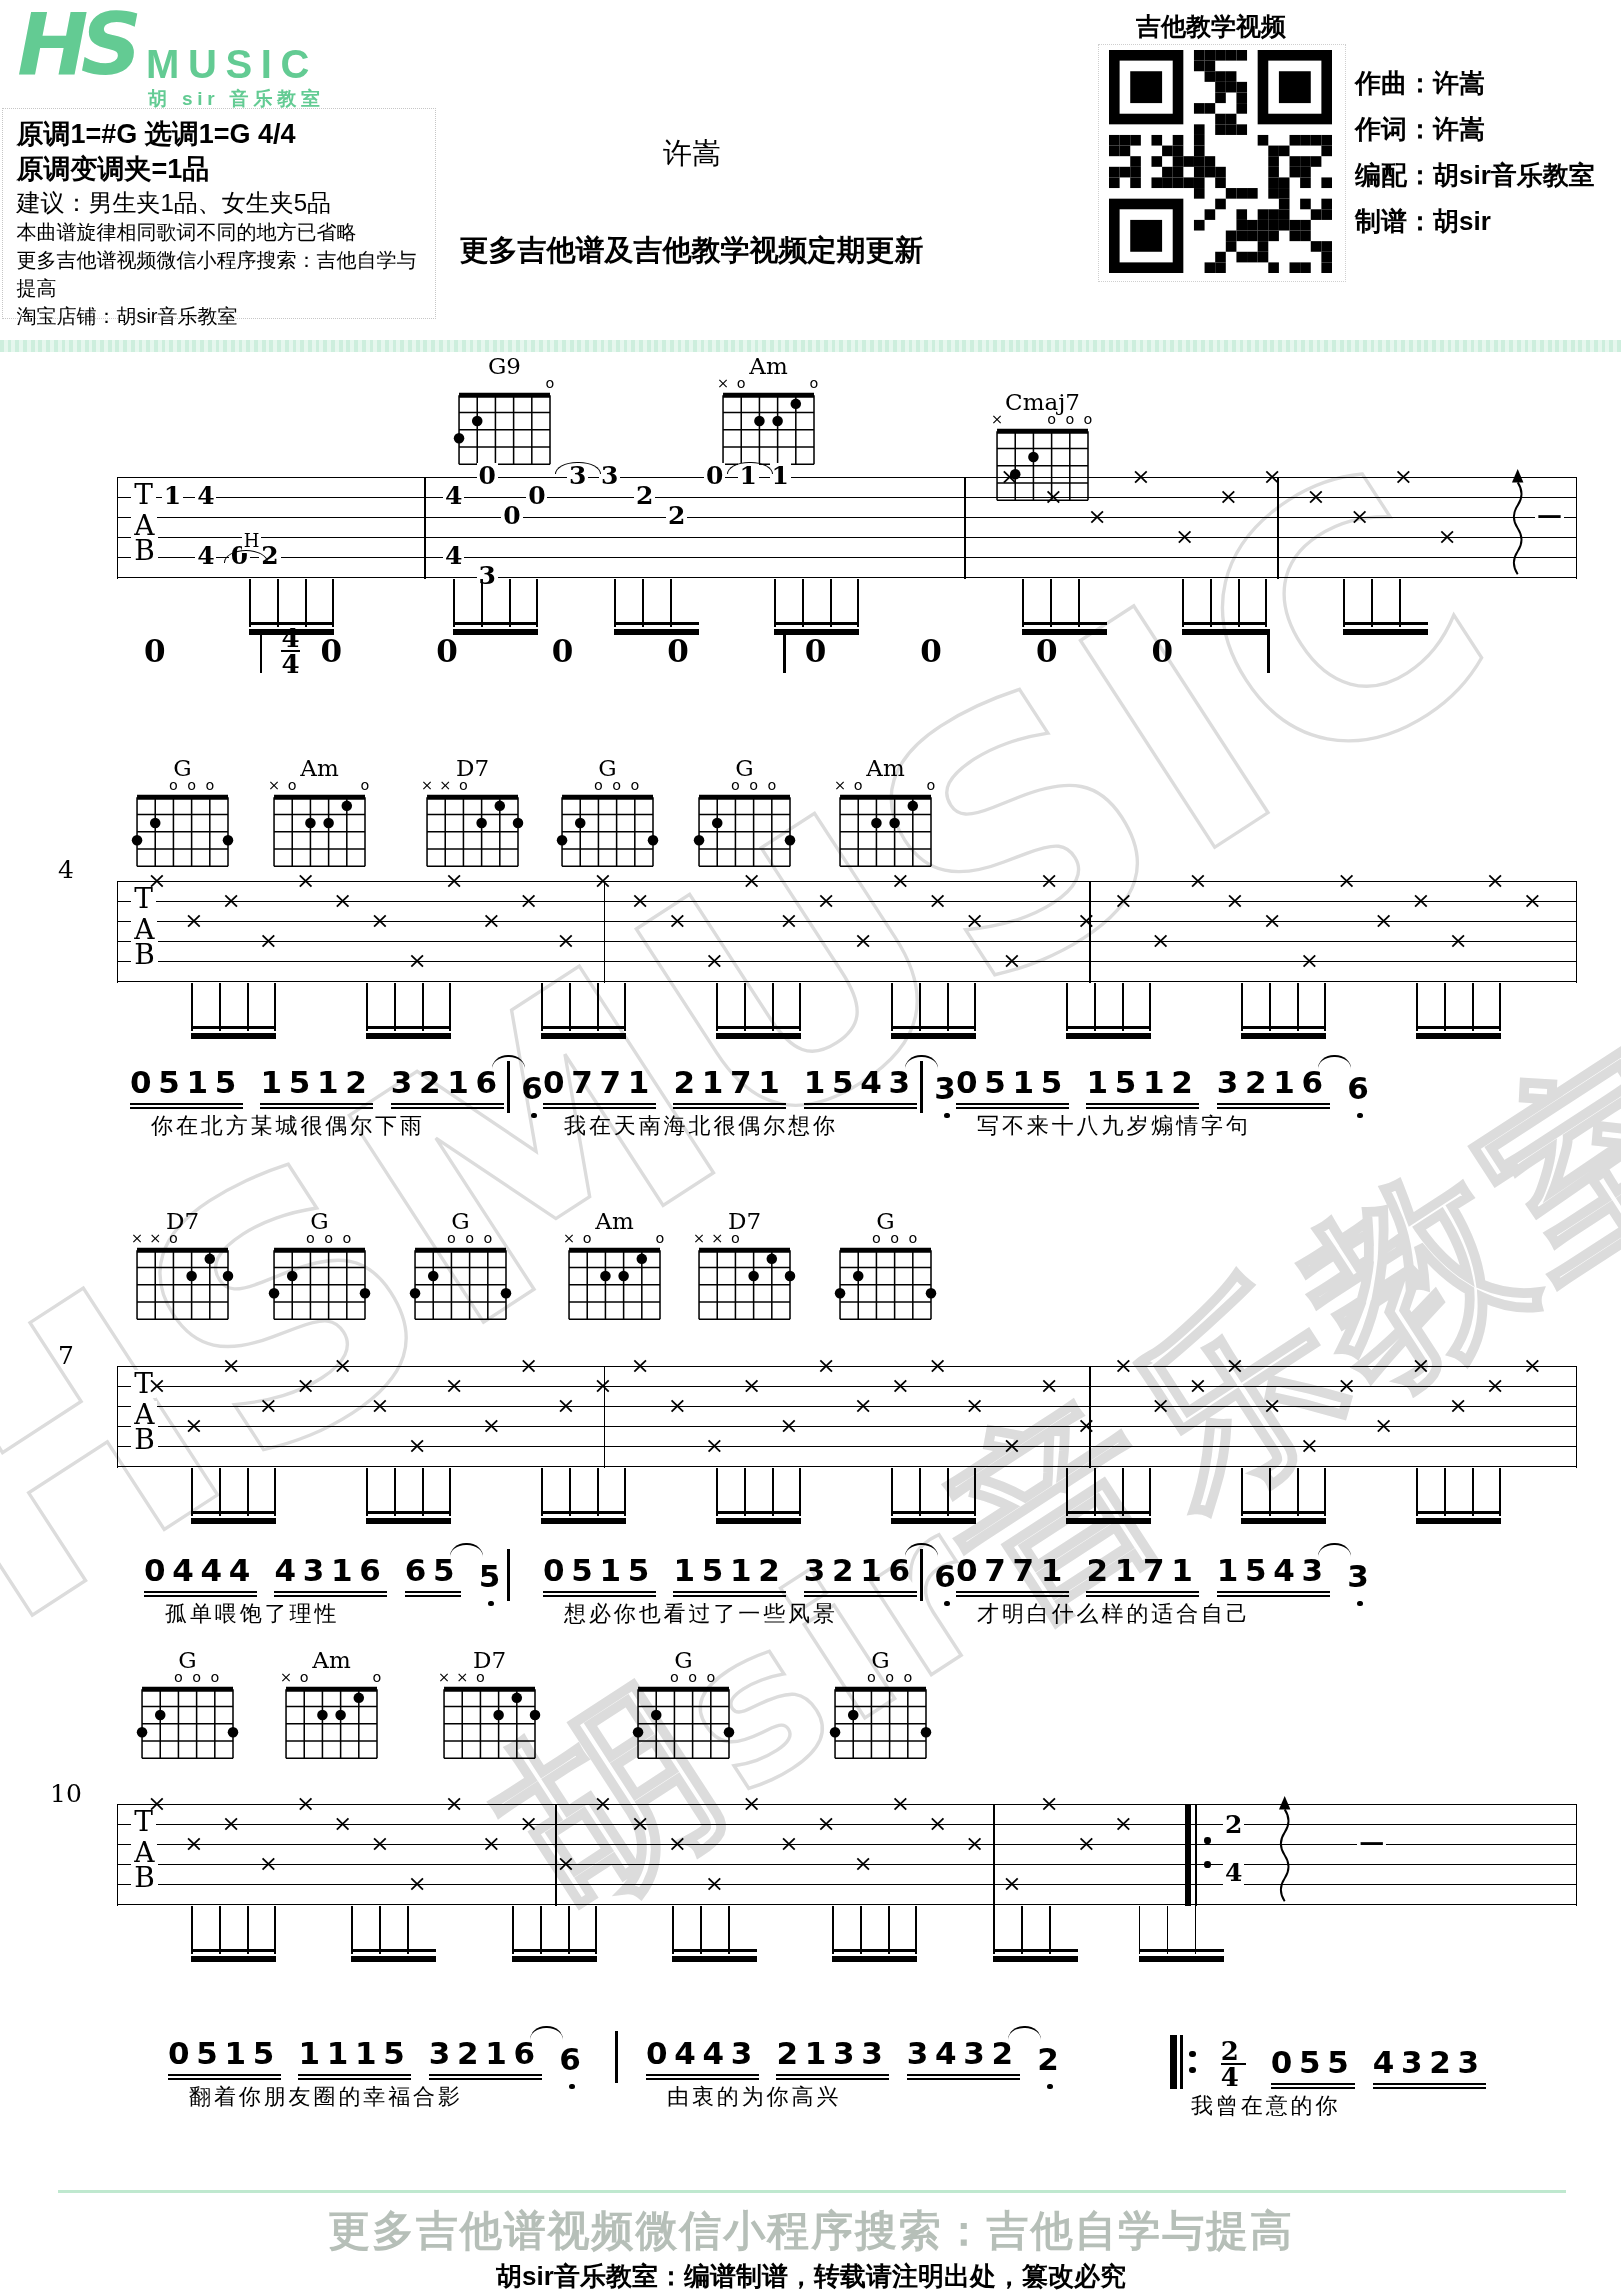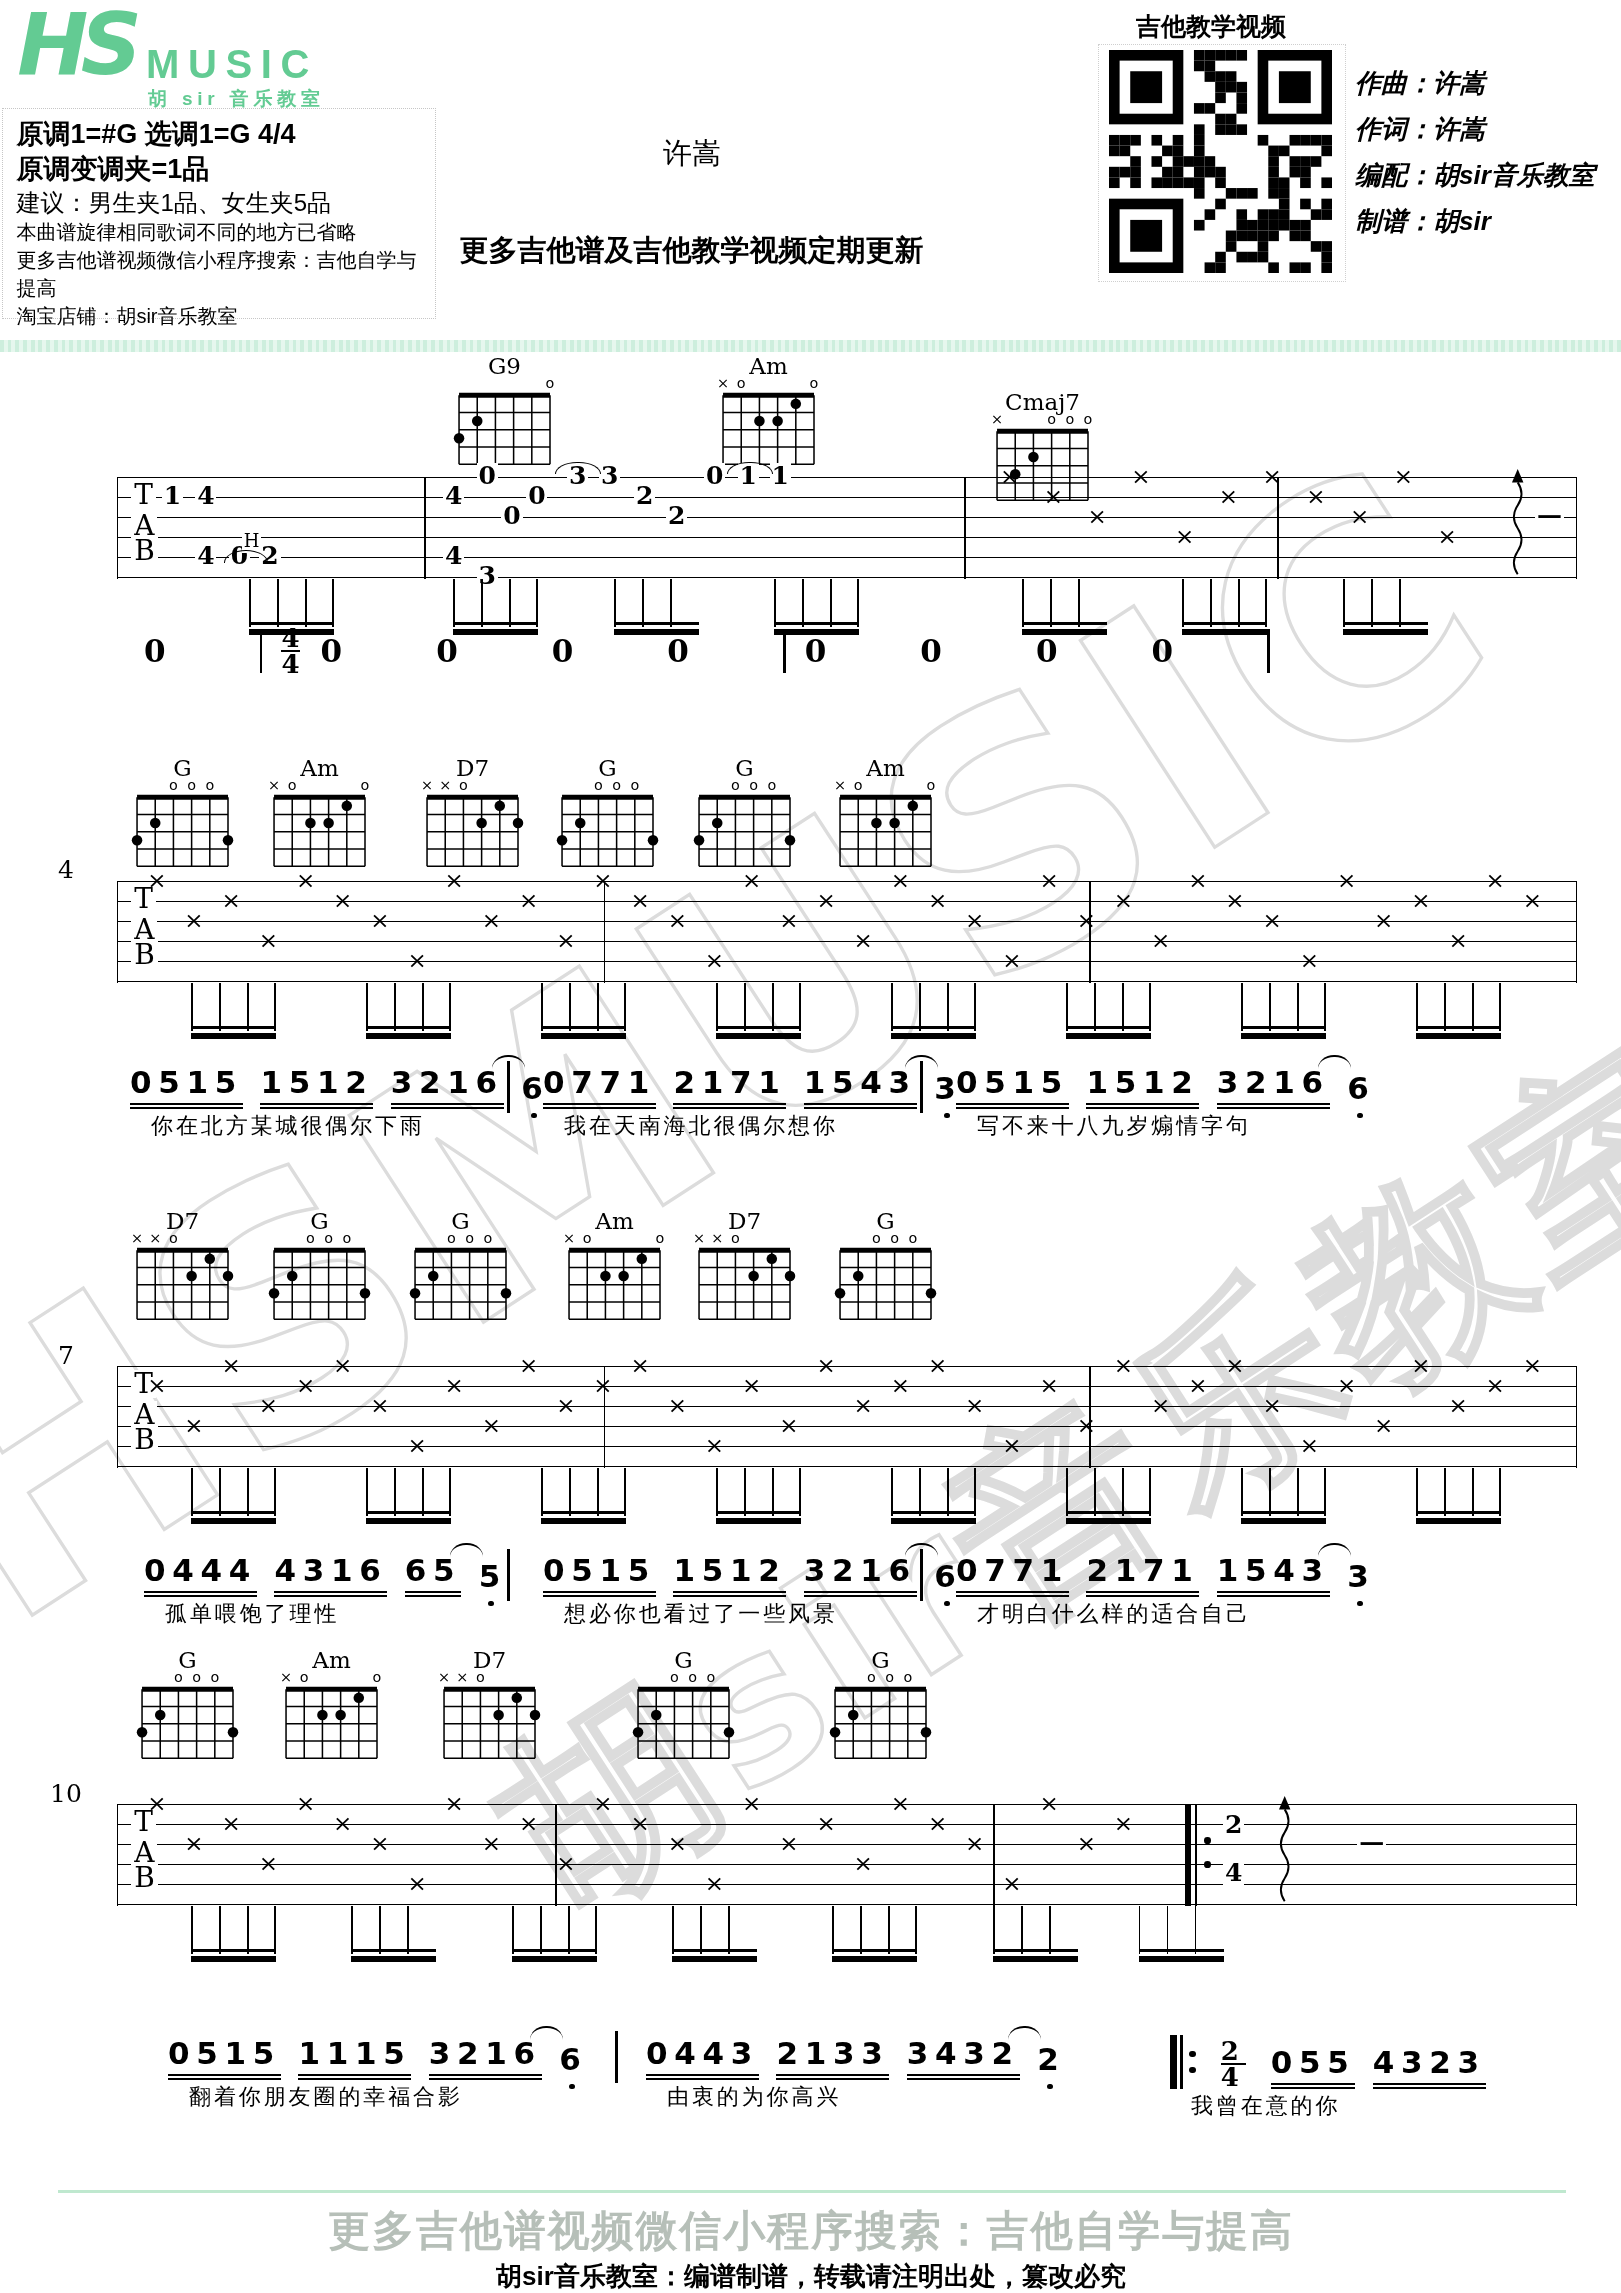--- a/index.html
+++ b/index.html
@@ -15,21 +15,21 @@
   .infobox{left:2px;top:108px;width:434px;height:211px;border:1.9px dotted #c6c6c6;
            box-sizing:border-box;padding:7.7px 11.5px 0 13.4px;}
   .i-b{font-weight:800;font-size:27px;line-height:35px;}
   .i-m{font-size:24px;line-height:31px;}
   .i-s{font-size:20px;line-height:28px;}
   .title{left:327px;width:730px;top:33px;text-align:center;font-weight:800;font-size:60px;letter-spacing:1.9px;}
   .artist{left:327px;width:730px;top:134px;text-align:center;font-size:29px;}
   .promo{left:288px;width:807px;text-align:center;font-weight:800;font-size:29px;}
   .qr-label{left:1136px;top:9.6px;font-weight:800;font-size:25px;}
   .qr-box{left:1098px;top:44px;width:248px;height:238px;border:1.9px dotted #cfcfcf;box-sizing:border-box;padding:4.8px;}
-  .credits{left:1355px;top:60px;font-weight:800;font-size:26px;line-height:46px;white-space:nowrap;font-style:italic;}
+  .credits{left:1355px;top:60px;font-weight:800;font-size:26px;line-height:46px;white-space:nowrap;}
   .band{left:0;top:340px;width:1622px;height:11.5px;
         background:repeating-linear-gradient(90deg,#cdeedd 0 3.8px,#e6f7ee 3.8px 7.7px);}
 
   
   .wm{left:0;top:0;width:1622px;height:2293px;pointer-events:none;}
   .wm text{font-family:"DejaVu Sans",sans-serif;font-weight:800;fill:none;stroke:#dcdcdc;stroke-width:3.5px;}
 
   
   .staff{position:absolute;left:117px;width:1458px;height:102px;
          border-left:1.9px solid #000;border-right:1.9px solid #000;

